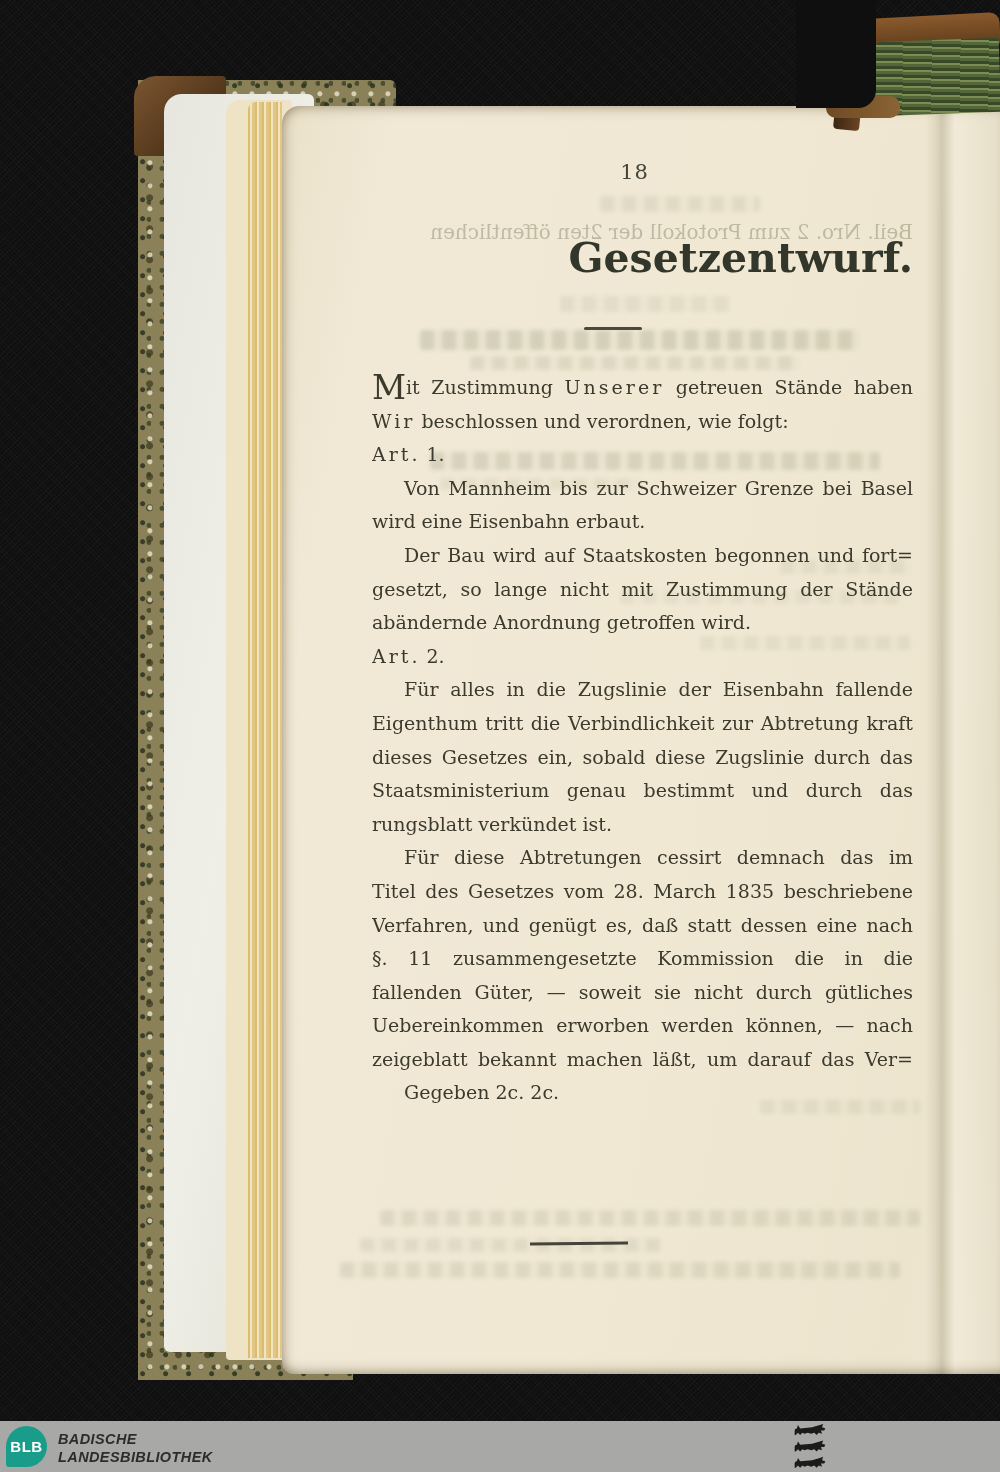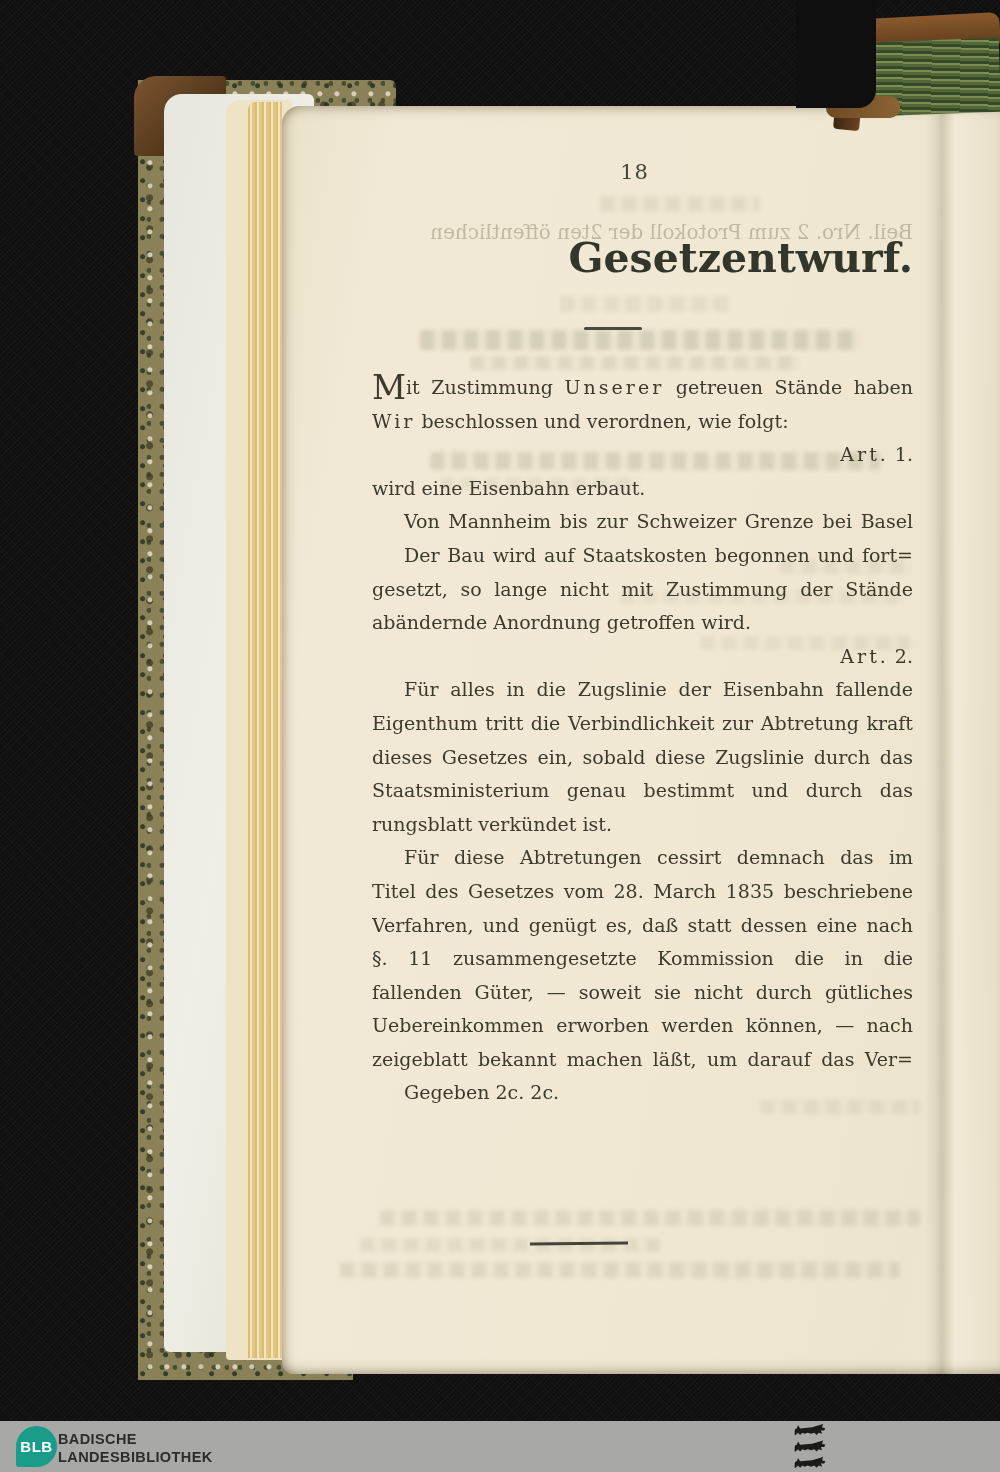--- a/index.html
+++ b/index.html
@@ -49,39 +49,39 @@
   .tr-cloth{left:796px;top:0;width:80px;height:108px;background:#0f0f0f;border-radius:0 0 18px 0;}
 
   
   .pagenum{left:356px;top:160px;width:557px;text-align:center;font-size:21px;color:#46453a;letter-spacing:1px;}
   .heading{left:356px;top:234px;width:557px;text-align:right;font-weight:bold;font-size:41px;color:#33362a;}
   .heading-rule{left:584px;top:327px;width:58px;height:3px;background:#4a493d;border-radius:2px;}
   .textblock{left:356px;top:371px;width:557px;}
   .tline{height:33.6px;line-height:33.6px;font-size:19px;color:#3c3a2d;overflow:hidden;margin-left:16px;}
   .just{text-align:justify;text-align-last:justify;}
   .last{text-align:left;}
-  .center{text-align:right;}
+  .center{text-align:left;}
   .ind{padding-left:32px;}
   .sperr{letter-spacing:3px;}
   .dropcap{font-size:175%;line-height:1;vertical-align:-5px;}
   .end-rule{left:530px;top:1242px;width:98px;height:3px;background:#45443a;transform:rotate(-.6deg);}
 
   
   .bleed-line{left:356px;top:220px;width:557px;font-size:20px;color:#6c7150;opacity:.38;
     transform:scaleX(-1);filter:blur(.7px);white-space:nowrap;overflow:hidden;}
   .blob{background:repeating-linear-gradient(90deg,rgba(106,112,78,.45) 0 14px,rgba(106,112,78,.1) 14px 22px);
     filter:blur(2px);border-radius:3px;}
 
   
   .footer{left:0;top:1421px;width:1000px;height:51px;background:#a8a8a6;}
-  .blb-logo{left:16px;top:5px;width:41px;height:41px;background:#1a9c8b;border-radius:21px 21px 21px 3px;
+  .blb-logo{left:6px;top:5px;width:41px;height:41px;background:#1a9c8b;border-radius:21px 21px 21px 3px;
     display:flex;align-items:center;justify-content:center;}
   .blb-logo span{color:#ffffff;font:bold 15px "Liberation Sans",sans-serif;letter-spacing:.5px;}
   .lib-name{left:58px;top:9px;font-family:"Liberation Sans",sans-serif;font-weight:bold;
-    font-size:14.5px;line-height:18px;color:#2c2c2a;letter-spacing:.4px;}
+    font-size:14.5px;line-height:18px;color:#2c2c2a;letter-spacing:.4px;font-style:italic;}
   .arms{left:792px;top:3px;}
   .state{left:836px;top:0;height:51px;display:flex;align-items:center;
     font-family:"Liberation Sans",sans-serif;font-size:16.5px;color:#1d1d1d;margin-top:32px;}
 </style>
 </head>
 <body>
 
 <div id="screen">
 
   <div class="abs cloth-texture"></div>
@@ -117,22 +117,22 @@
   <div class="abs blob" style="left:360px;top:1238px;width:300px;height:14px;opacity:.25"></div>
   <div class="abs blob" style="left:340px;top:1262px;width:560px;height:16px;opacity:.3"></div>
 
   <div class="abs pagenum">18</div>
   <div class="abs heading">Gesetzentwurf.</div>
   <div class="abs heading-rule"></div>
   <div class="abs textblock">
       <div class="tline just"><span class="dropcap">M</span>it Zustimmung <span class="sperr">Unserer</span> getreuen Stände haben</div>
       <div class="tline last"><span class="sperr">Wir</span> beschlossen und verordnen, wie folgt:</div>
       <div class="tline center"><span class="sperr">Art.</span> 1.</div>
+      <div class="tline just ind">Von Mannheim bis zur Schweizer Grenze bei Basel</div>
       <div class="tline last">wird eine Eisenbahn erbaut.</div>
-      <div class="tline just ind">Von Mannheim bis zur Schweizer Grenze bei Basel</div>
       <div class="tline just ind">Der Bau wird auf Staatskosten begonnen und fort=</div>
       <div class="tline just">gesetzt, so lange nicht mit Zustimmung der Stände eine</div>
       <div class="tline last">abändernde Anordnung getroffen wird.</div>
       <div class="tline center"><span class="sperr">Art.</span> 2.</div>
       <div class="tline just ind">Für alles in die Zugslinie der Eisenbahn fallende</div>
       <div class="tline just">Eigenthum tritt die Verbindlichkeit zur Abtretung kraft</div>
       <div class="tline just">dieses Gesetzes ein, sobald diese Zugslinie durch das</div>
       <div class="tline just">Staatsministerium genau bestimmt und durch das Regie=</div>
       <div class="tline last">rungsblatt verkündet ist.</div>
       <div class="tline just ind">Für diese Abtretungen cessirt demnach das im zweiten</div>

